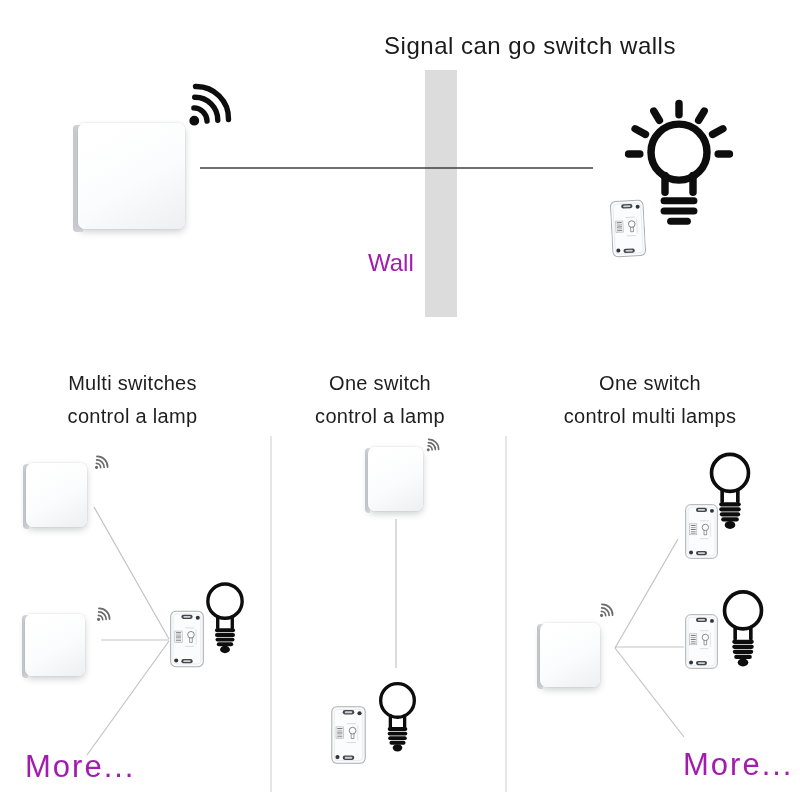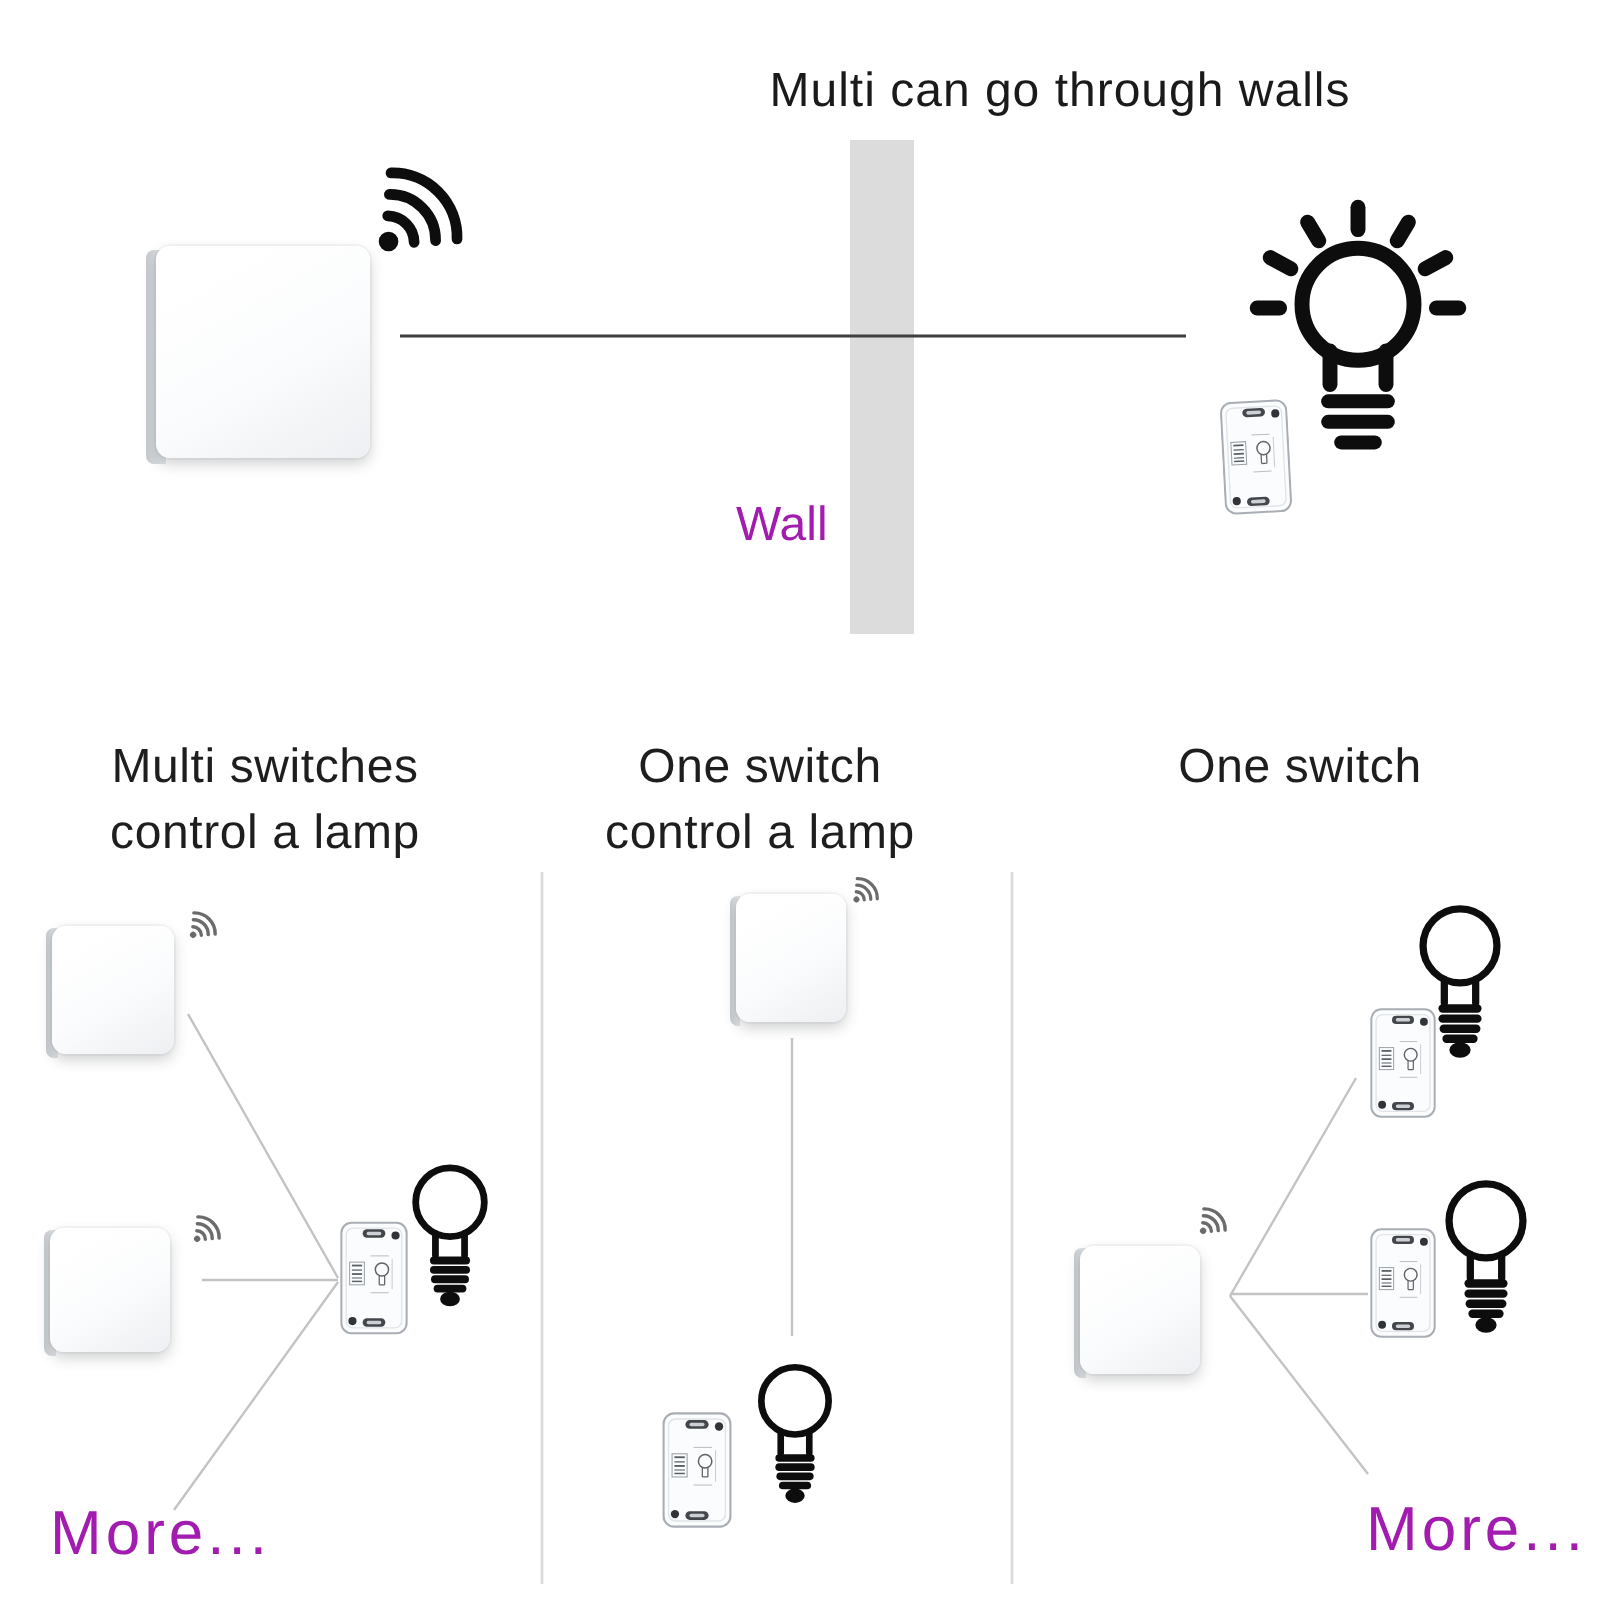--- a/index.html
+++ b/index.html
@@ -6,21 +6,21 @@
   .canvas{
     position:relative;width:800px;height:800px;background:#ffffff;overflow:hidden;
     font-family:"Liberation Sans","DejaVu Sans",sans-serif;color:#1c1c1c;
   }
   .abs{position:absolute;}
   svg{overflow:visible;display:block;}
 
   
   .title{font-size:24px;letter-spacing:0.5px;text-align:center;color:#1a1a1a;}
   .wall-label{font-size:24px;color:#a21caf;margin-top:25px;}
-  .col-heading{font-size:24px;line-height:33px;text-align:center;color:#1e1e1e;letter-spacing:0.3px;}
+  .col-heading{font-size:20px;line-height:33px;text-align:center;color:#1e1e1e;letter-spacing:0.3px;}
   .more-label{font-size:31px;color:#a21caf;letter-spacing:2px;}
 
   
   .wall-bar{background:#dcdcdc;}
 
   
   .switch{position:absolute;}
   .sw-edge{position:absolute;left:0;top:2%;width:9%;height:98%;
     background:linear-gradient(90deg,#c7cbcf,#e5e8ea);border-radius:4px 0 0 4px;}
   .sw-face{position:absolute;left:4.5%;right:0;top:0;height:97%;
@@ -114,21 +114,21 @@
       <line x1="94" y1="507" x2="169" y2="639"></line>
       <line x1="101" y1="640" x2="169" y2="640"></line>
       <line x1="169" y1="641" x2="87" y2="755"></line>
       <line x1="396" y1="519" x2="396" y2="668"></line>
       <line x1="615" y1="648" x2="678" y2="539"></line>
       <line x1="615" y1="647" x2="684" y2="647"></line>
       <line x1="615" y1="648" x2="684" y2="737"></line>
     </g>
   </svg>
 
-  <div class="abs title" style="left:330px;top:32px;width:400px;">Multi can go through walls</div>
+  <div class="abs title" style="left:330px;top:32px;width:400px;">Signal can go switch walls</div>
 
   <div class="abs wall-label" style="left:368px;top:224px;">Wall</div>
 
   <div class="switch" style="left:73px;top:123px;width:112px;height:109px;">
     <div class="sw-edge"></div>
     <div class="sw-face"></div>
   </div>
 
   <svg class="abs ic-black" style="left:177px;top:82px;" width="56" height="56">
       <use href="#sym-wifi"></use>
@@ -145,20 +145,21 @@
   <div class="abs col-heading" style="left:30px;top:367px;width:205px;">
     <div>Multi switches</div>
     <div>control a lamp</div>
   </div>
   <div class="abs col-heading" style="left:280px;top:367px;width:200px;">
     <div>One switch</div>
     <div>control a lamp</div>
   </div>
   <div class="abs col-heading" style="left:525px;top:367px;width:250px;">
     <div>One switch</div>
+    <div>control multi lamps</div>
   </div>
 
   <div class="switch" style="left:23px;top:463px;width:64px;height:66px;">
     <div class="sw-edge"></div>
     <div class="sw-face"></div>
   </div>
   <svg class="abs ic-gray" style="left:91px;top:455px;" width="18" height="18">
       <use href="#sym-wifi"></use>
     </svg>
 

